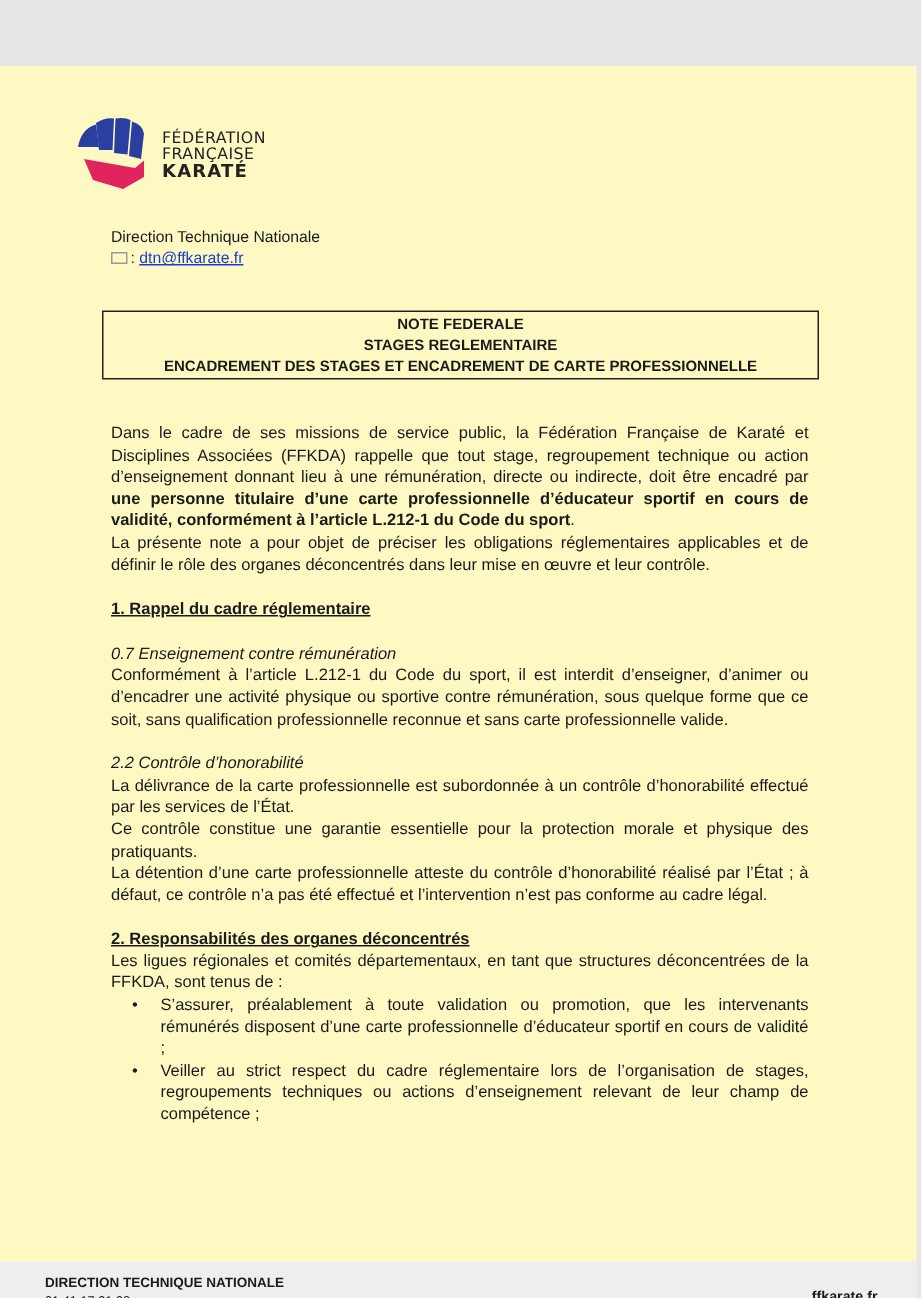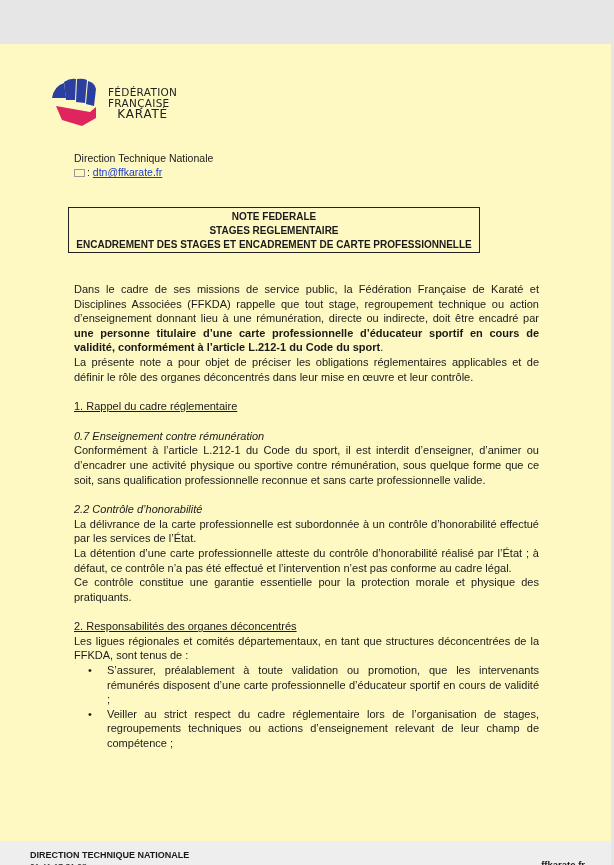--- a/index.html
+++ b/index.html
@@ -13,36 +13,36 @@
     position:absolute; left:0; top:0;
     width:611px; height:862px;
     background:#fef9c3;
     margin-top:44px;
   }
   .logo { position:absolute; left:50px; top:32px; width:140px; height:52px; }
   .logo-text {
     position:absolute; left:58px; top:11px;
     font-family:"DejaVu Sans", sans-serif; font-size:10.5px; line-height:11px; color:#222; letter-spacing:0.3px;
   }
-  .logo-text .karate { font-weight:normal; font-size:12px; letter-spacing:0.8px;text-align:center; }
+  .logo-text .karate { font-weight:bold; font-size:12px; letter-spacing:0.8px; }
   .dtn { position:absolute; left:74px; top:107px; font-size:10.5px; line-height:14px; }
   .dtn .mail { color:#1a3cd0; text-decoration:underline; }
   .dtn .mail-icon { display:inline-block; width:11px; height:8px; border:1px solid #999; position:relative; vertical-align:middle; margin-right:2px; box-sizing:border-box;}
   .titlebox {
-    position:absolute; left:68px; top:163px; width:412px; height:46px;
+    position:absolute; left:68px; top:163px; width:478px; height:46px;
     border:1px solid #222; box-sizing:border-box;
     text-align:center; font-weight:bold; font-size:10px; line-height:14px; padding-top:2px;
   }
   .body {
     position:absolute; left:74px; top:238px; width:465px;
     font-size:11px; line-height:14.6px; text-align:justify;
   }
   .body p { margin:0; }
   .gap { height:15px; }
-  .h1 { font-weight:normal; text-decoration:underline; }
+  .h1 { font-weight:bold; text-decoration:underline; }
   .h2 { font-style:italic; }
   .body ul { margin:0; padding-left:33px; list-style:none; }
   .body li { position:relative; }
   .body li::before { content:"•"; position:absolute; left:-19px; }
   .footer {
     position:absolute; left:0; top:797px; width:611px; height:65px; background:#eeeeee;
   }
   .f-left { position:absolute; left:30px; top:9px; font-size:8.5px; line-height:11.5px; }
   .f-left .t { font-weight:bold; font-size:9px; }
   .f-right { position:absolute; right:26px; top:18px; text-align:right; font-size:8.5px; line-height:12px; }
@@ -87,22 +87,22 @@
     <p><span>Dans le cadre de ses missions de service public, la Fédération Française de Karaté et Disciplines Associées (FFKDA) rappelle que tout stage, regroupement technique ou action d’enseignement donnant lieu à une rémunération, directe ou indirecte, doit être encadré par </span><b>une personne titulaire d’une carte professionnelle d’éducateur sportif en cours de validité, conformément à l’article L.212-1 du Code du sport</b><span>.</span></p>
     <p>La présente note a pour objet de préciser les obligations réglementaires applicables et de définir le rôle des organes déconcentrés dans leur mise en œuvre et leur contrôle.</p>
     <div class="gap"></div>
     <p class="h1">1. Rappel du cadre réglementaire</p>
     <div class="gap"></div>
     <p class="h2">0.7 Enseignement contre rémunération</p>
     <p>Conformément à l’article L.212-1 du Code du sport, il est interdit d’enseigner, d’animer ou d’encadrer une activité physique ou sportive contre rémunération, sous quelque forme que ce soit, sans qualification professionnelle reconnue et sans carte professionnelle valide.</p>
     <div class="gap"></div>
     <p class="h2">2.2 Contrôle d’honorabilité</p>
     <p>La délivrance de la carte professionnelle est subordonnée à un contrôle d’honorabilité effectué par les services de l’État.</p>
+    <p>Ce contrôle constitue une garantie essentielle pour la protection morale et physique des pratiquants.</p>
     <p>La détention d’une carte professionnelle atteste du contrôle d’honorabilité réalisé par l’État ; à défaut, ce contrôle n’a pas été effectué et l’intervention n’est pas conforme au cadre légal.</p>
-    <p>Ce contrôle constitue une garantie essentielle pour la protection morale et physique des pratiquants.</p>
     <div class="gap"></div>
     <p class="h1">2. Responsabilités des organes déconcentrés</p>
     <p>Les ligues régionales et comités départementaux, en tant que structures déconcentrées de la FFKDA, sont tenus de :</p>
     <ul>
       <li>S’assurer, préalablement à toute validation ou promotion, que les intervenants rémunérés disposent d’une carte professionnelle d’éducateur sportif en cours de validité ;</li>
       <li>Veiller au strict respect du cadre réglementaire lors de l’organisation de stages, regroupements techniques ou actions d’enseignement relevant de leur champ de compétence ;</li>
     </ul>
   </div>
 
   <div class="footer">

